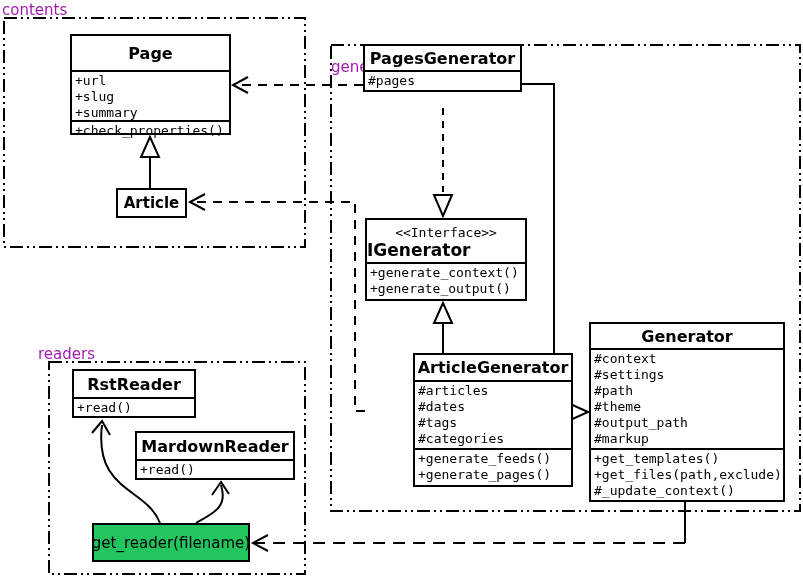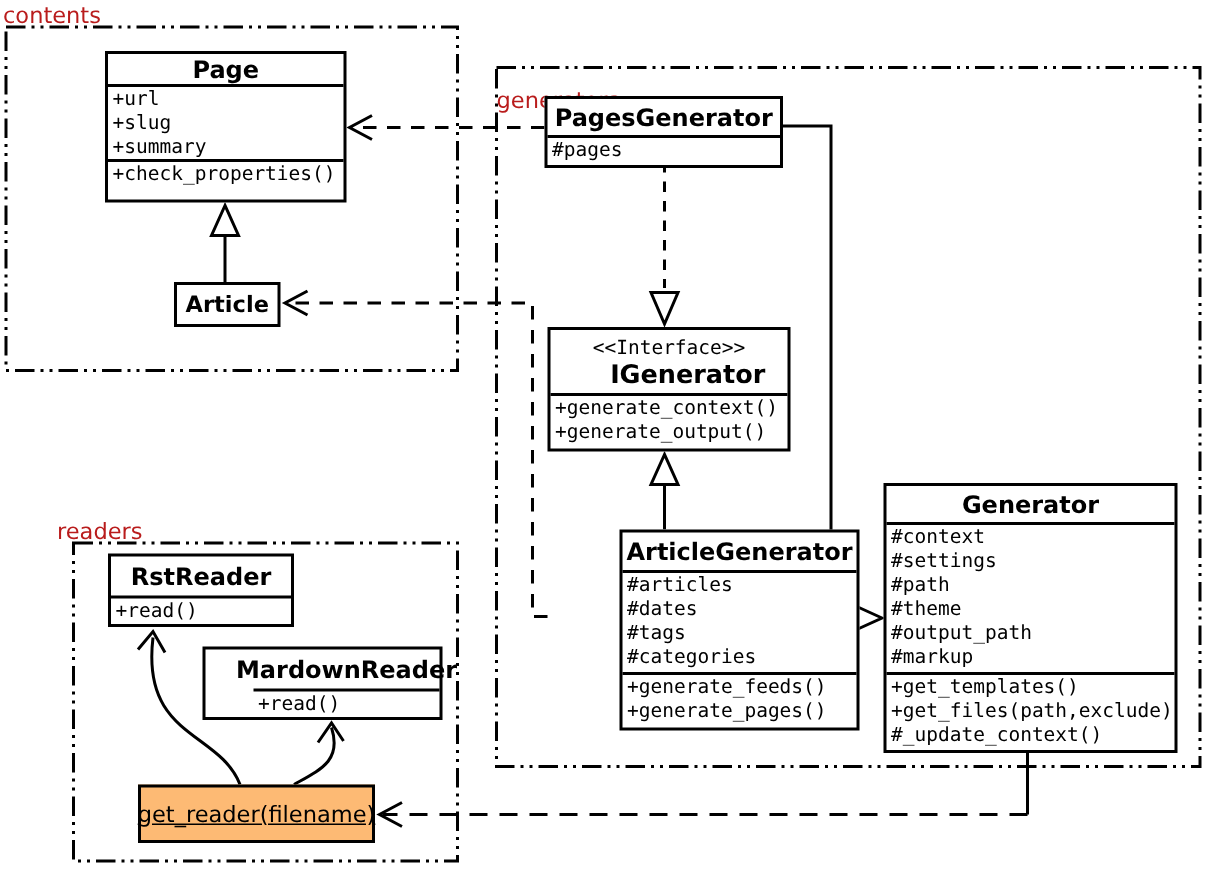--- a/index.html
+++ b/index.html
@@ -1,31 +1,31 @@
 <!DOCTYPE html>
 <html><head>
 <meta charset="utf-8">
 <style>
   html,body{margin:0;padding:0;background:#fff;}
   #canvas{position:relative;width:803px;height:579px;background:#ffffff;
           font-family:"DejaVu Sans",sans-serif;color:#000;overflow:hidden;}
   #wires{position:absolute;left:0;top:0;width:803px;height:579px;}
-  .pkg-label{position:absolute;font:15px "DejaVu Sans",sans-serif;color:#b91c1c;
+  .pkg-label{position:absolute;font:15px "DejaVu Sans",sans-serif;color:#a21caf;
              background:transparent;line-height:17px;}
   .uml-box{position:absolute;background:#fff;border:2px solid #000;box-sizing:border-box;z-index:2;}
   .uml-title{font:bold 16px "DejaVu Sans",sans-serif;text-align:center;white-space:nowrap;
              display:flex;align-items:center;justify-content:center;}
   .uml-stereo{font:13px "DejaVu Sans Mono",monospace;text-align:center;line-height:15px;padding-top:5px;}
-  .uml-title2{font:bold 17px "DejaVu Sans",sans-serif;text-align:center;line-height:21px;white-space:nowrap;margin-left:25px;}
+  .uml-title2{font:bold 17px "DejaVu Sans",sans-serif;text-align:left;line-height:21px;white-space:nowrap;}
   .uml-comp{border-top:2px solid #000;font:13px "DejaVu Sans Mono",monospace;
             padding:1px 3px;box-sizing:border-box;overflow:hidden;}
   .uml-line{line-height:16px;white-space:pre;}
-  .plain-box{position:absolute;background:#fdba74;border:2px solid #000;box-sizing:border-box;z-index:2;
+  .plain-box{position:absolute;background:#22c55e;border:2px solid #000;box-sizing:border-box;z-index:2;
              display:flex;align-items:center;justify-content:center;
-             font:15px "DejaVu Sans",sans-serif;white-space:nowrap;text-decoration:underline;}
+             font:15px "DejaVu Sans",sans-serif;white-space:nowrap;}
 </style>
 </head>
 <body>
 
 <div id="canvas">
 
   <svg id="wires" viewBox="0 0 803 579" xmlns="http://www.w3.org/2000/svg">
 
     <rect x="4" y="18" width="301" height="229" fill="none" stroke="#000" stroke-width="2" stroke-dasharray="13 4 2 4 2 4"></rect>
     <rect x="331" y="45" width="469" height="466" fill="none" stroke="#000" stroke-width="2" stroke-dasharray="13 4 2 4 2 4"></rect>
@@ -77,36 +77,36 @@
       <path d="M196,523 C214,513 228,507 221,485" fill="none" stroke="#000" stroke-width="2"></path>
       <polyline points="212,495 221,482 229,494" fill="none" stroke="#000" stroke-width="2"></polyline>
     </g>
   </svg>
 
   <div class="pkg-label" style="left:2px;top:2px;">contents</div>
   <div class="pkg-label" style="left:331px;top:29px;margin-top:30px;">generators</div>
   <div class="pkg-label" style="left:38px;top:346px;">readers</div>
 
   <div class="uml-box" style="left:70px;top:34px;width:161px;height:101px;">
-    <div class="uml-title" style="height:20px;">Page</div>
+    <div class="uml-title" style="height:34px;">Page</div>
     <div class="uml-comp" style="height:50px;">
       <div class="uml-line">+url</div>
       <div class="uml-line">+slug</div>
       <div class="uml-line">+summary</div>
     </div>
     <div class="uml-comp" style="height:20px;">
       <div class="uml-line">+check_properties()</div>
     </div>
   </div>
 
   <div class="uml-box" style="left:116px;top:188px;width:71px;height:30px;">
     <div class="uml-title" style="height:26px;font-size:15px;">Article</div>
   </div>
 
-  <div class="uml-box" style="left:363px;top:64px;width:159px;height:48px;">
+  <div class="uml-box" style="left:363px;top:44px;width:159px;height:48px;">
     <div class="uml-title" style="height:24px;">PagesGenerator</div>
     <div class="uml-comp" style="height:20px;">
       <div class="uml-line">#pages</div>
     </div>
   </div>
 
   <div class="uml-box" style="left:365px;top:218px;width:162px;height:83px;">
     <div style="height:42px;">
       <div class="uml-stereo">&lt;&lt;Interface&gt;&gt;</div>
       <div class="uml-title2">IGenerator</div>
@@ -148,21 +148,21 @@
     </div>
   </div>
 
   <div class="uml-box" style="left:72px;top:369px;width:124px;height:49px;">
     <div class="uml-title" style="height:26px;">RstReader</div>
     <div class="uml-comp" style="height:19px;">
       <div class="uml-line">+read()</div>
     </div>
   </div>
 
-  <div class="uml-box" style="left:135px;top:431px;width:160px;height:49px;padding-left:32px;">
+  <div class="uml-box" style="left:135px;top:431px;width:160px;height:49px;">
     <div class="uml-title" style="height:26px;">MardownReader</div>
     <div class="uml-comp" style="height:19px;">
       <div class="uml-line">+read()</div>
     </div>
   </div>
 
   <div class="plain-box" style="left:92px;top:523px;width:158px;height:39px;">get_reader(filename)</div>
 
 </div>
 

